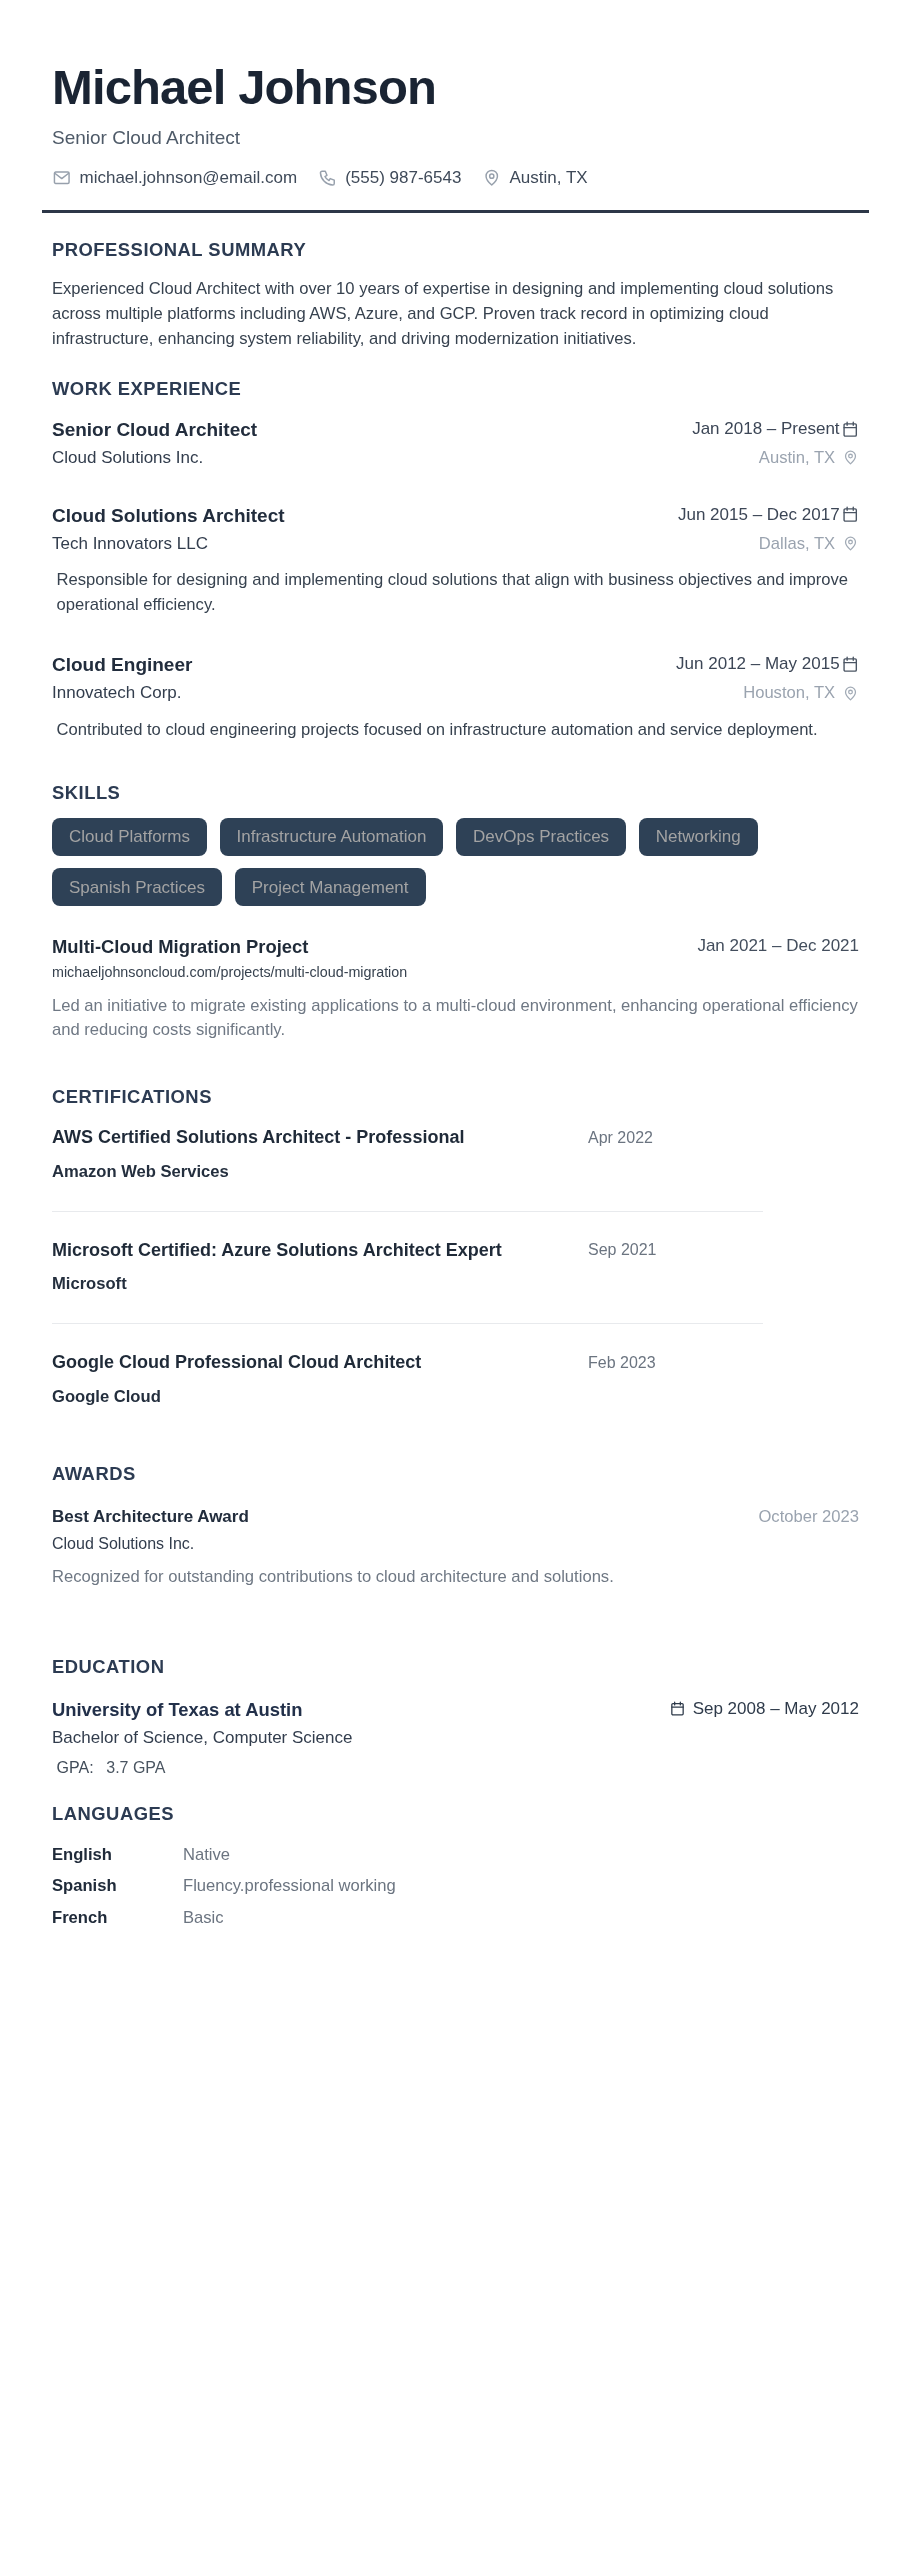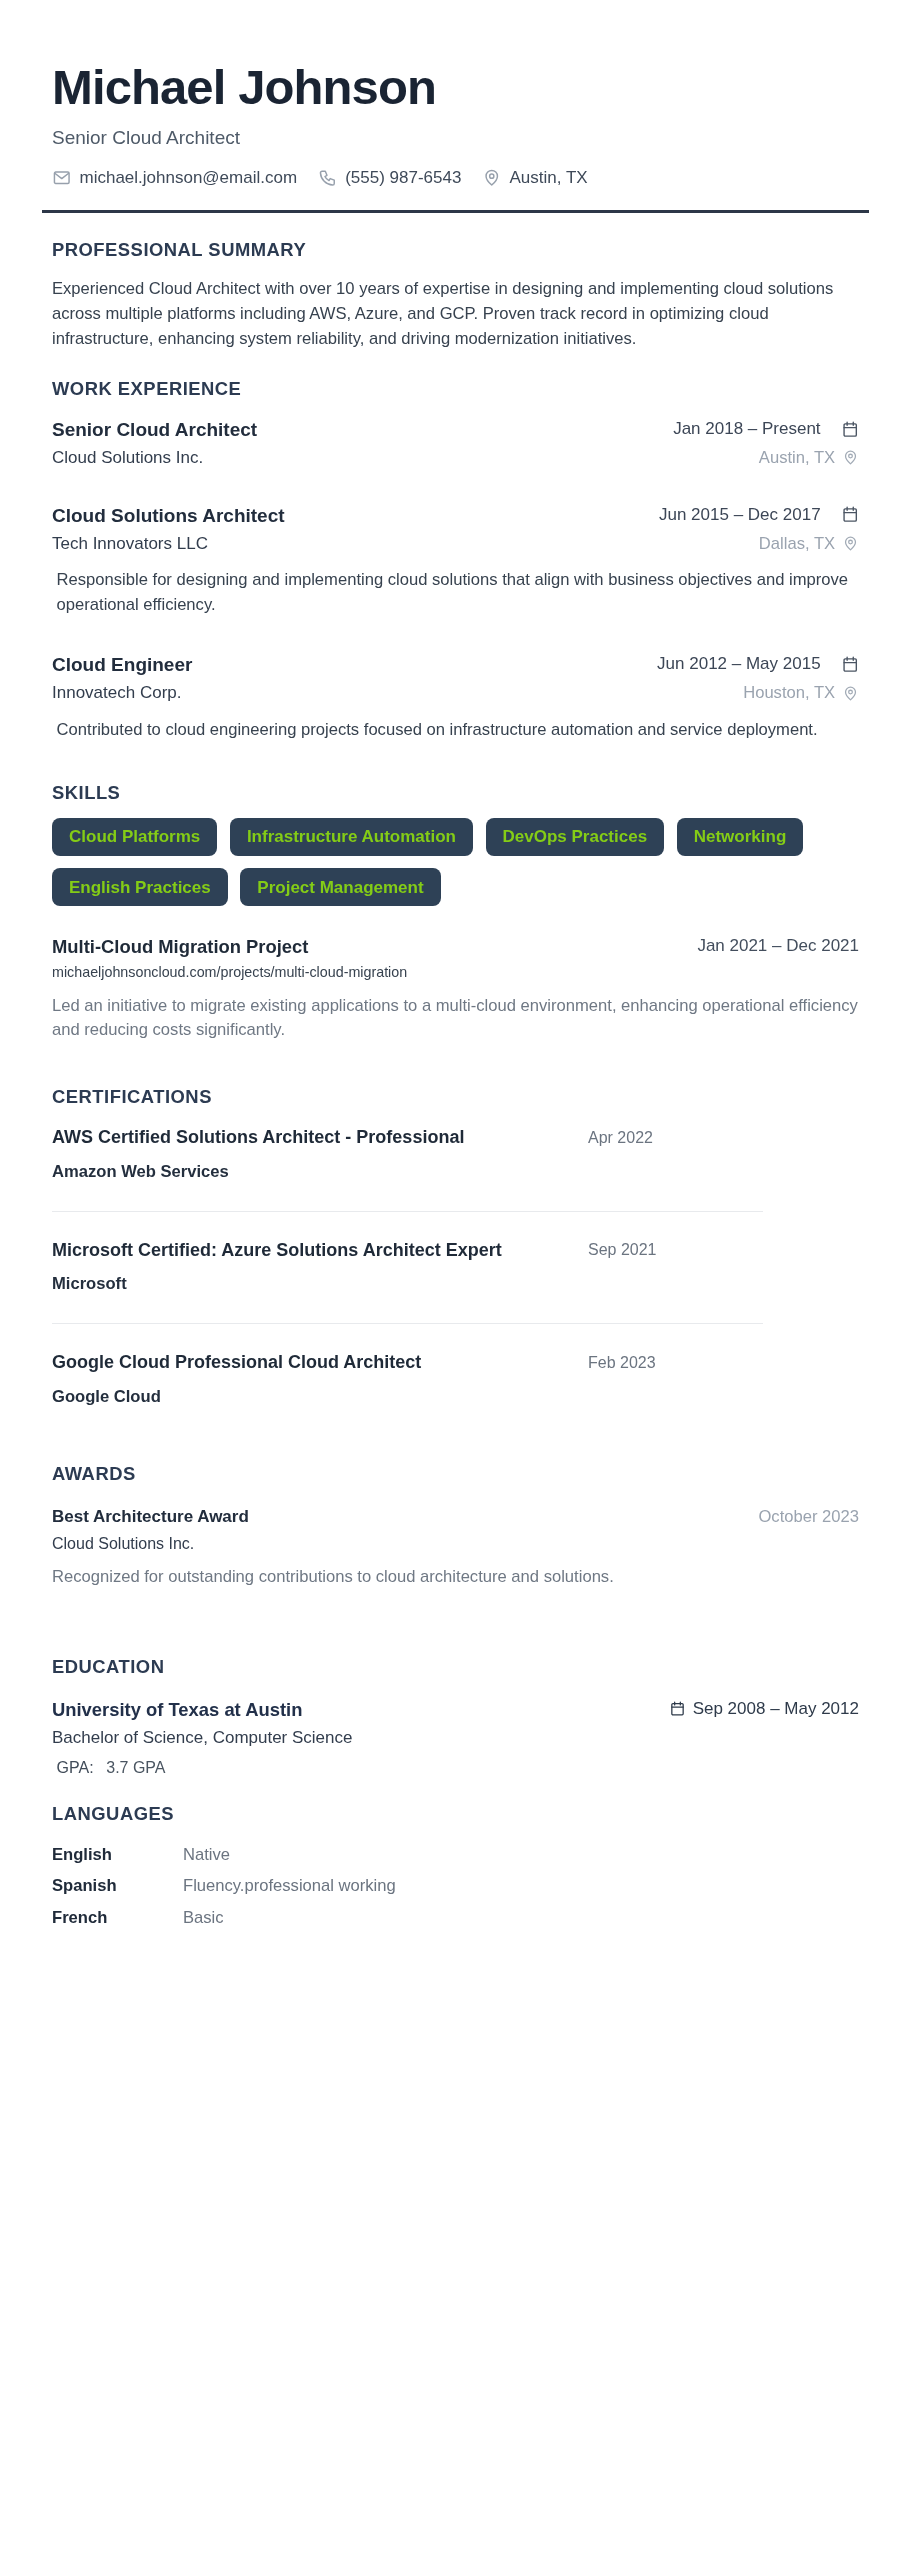--- a/index.html
+++ b/index.html
@@ -33,35 +33,35 @@
     font-size: 18.4px; font-weight: 700; color: #2c3b52; letter-spacing: 0.5px;
   }
   .sec-summary { margin-top: 26px; }
   .sec-summary p { margin-top: 15px; font-size: 16.6px; line-height: 25px; color: #37424f; max-width: 803px; }
 
   .sec-experience { margin-top: 27.5px; }
   .job { margin-top: 18.4px; }
   .job + .job { margin-top: 37px; }
   .row-split { display: flex; justify-content: space-between; align-items: flex-start; }
   .job-title { font-size: 19px; font-weight: 700; color: #222d3d; }
-  .job-dates { display: flex; align-items: center; gap: 20px; font-size: 17px; color: #3c4656; }
+  .job-dates { display: flex; align-items: center; gap: 1px; font-size: 17px; color: #3c4656; }
   .dicon { width: 18.4px; height: 18.4px; color: #4b5563; }
   .dicon svg { width: 100%; height: 100%; display: block; }
   .job-subrow { margin-top: 6.9px; }
   .company { font-size: 17px; color: #323d4d; }
   .job-loc { display: flex; align-items: center; gap: 6.9px; font-size: 16.6px; color: #9aa3af; }
   .licon { width: 17px; height: 17px; color: #a2abb6; }
   .licon svg { width: 100%; height: 100%; display: block; }
   .job-desc { margin-top: 13.8px; padding-left: 4.6px; font-size: 16.6px; line-height: 25px; color: #37424f; max-width: 803px; }
 
   .sec-skills { margin-top: 40px; }
   .chips { margin-top: 13.8px; display: flex; flex-wrap: wrap; gap: 12.6px; max-width: 814px; }
   .chip {
-    background: #2e4156; color: #84cc16; font-size: 17px;
-    padding: 9.2px 17px; border-radius: 8px; line-height: 19.5px; font-weight: bold;
+    background: #2e4156; color: #a3a3a3; font-size: 17px;
+    padding: 9.2px 17px; border-radius: 8px; line-height: 19.5px;
   }
 
   .sec-projects { margin-top: 30px; }
   .project { margin-top: 19.5px; }
   .proj-name { font-size: 18.4px; font-weight: 700; color: #1f2a38; }
   .proj-dates { font-size: 17px; color: #434e5d; }
   .proj-url { margin-top: 5.7px; font-size: 14.3px; color: #37424f; }
   .proj-desc { margin-top: 13.8px; font-size: 16.6px; line-height: 24px; color: #6f7884; max-width: 809px; }
 
   .sec-certs { margin-top: 44px; }
@@ -231,21 +231,21 @@
     </div>
   </section>
 
   <section class="sec-skills">
     <h2 class="sec-heading">SKILLS</h2>
     <div class="chips">
       <span class="chip">Cloud Platforms</span>
       <span class="chip">Infrastructure Automation</span>
       <span class="chip">DevOps Practices</span>
       <span class="chip">Networking</span>
-      <span class="chip">English Practices</span>
+      <span class="chip">Spanish Practices</span>
       <span class="chip">Project Management</span>
     </div>
   </section>
 
   <section class="sec-projects">
     <div class="project">
       <div class="row-split">
         <div class="proj-name">Multi-Cloud Migration Project</div>
         <div class="proj-dates">Jan 2021 – Dec 2021</div>
       </div>

